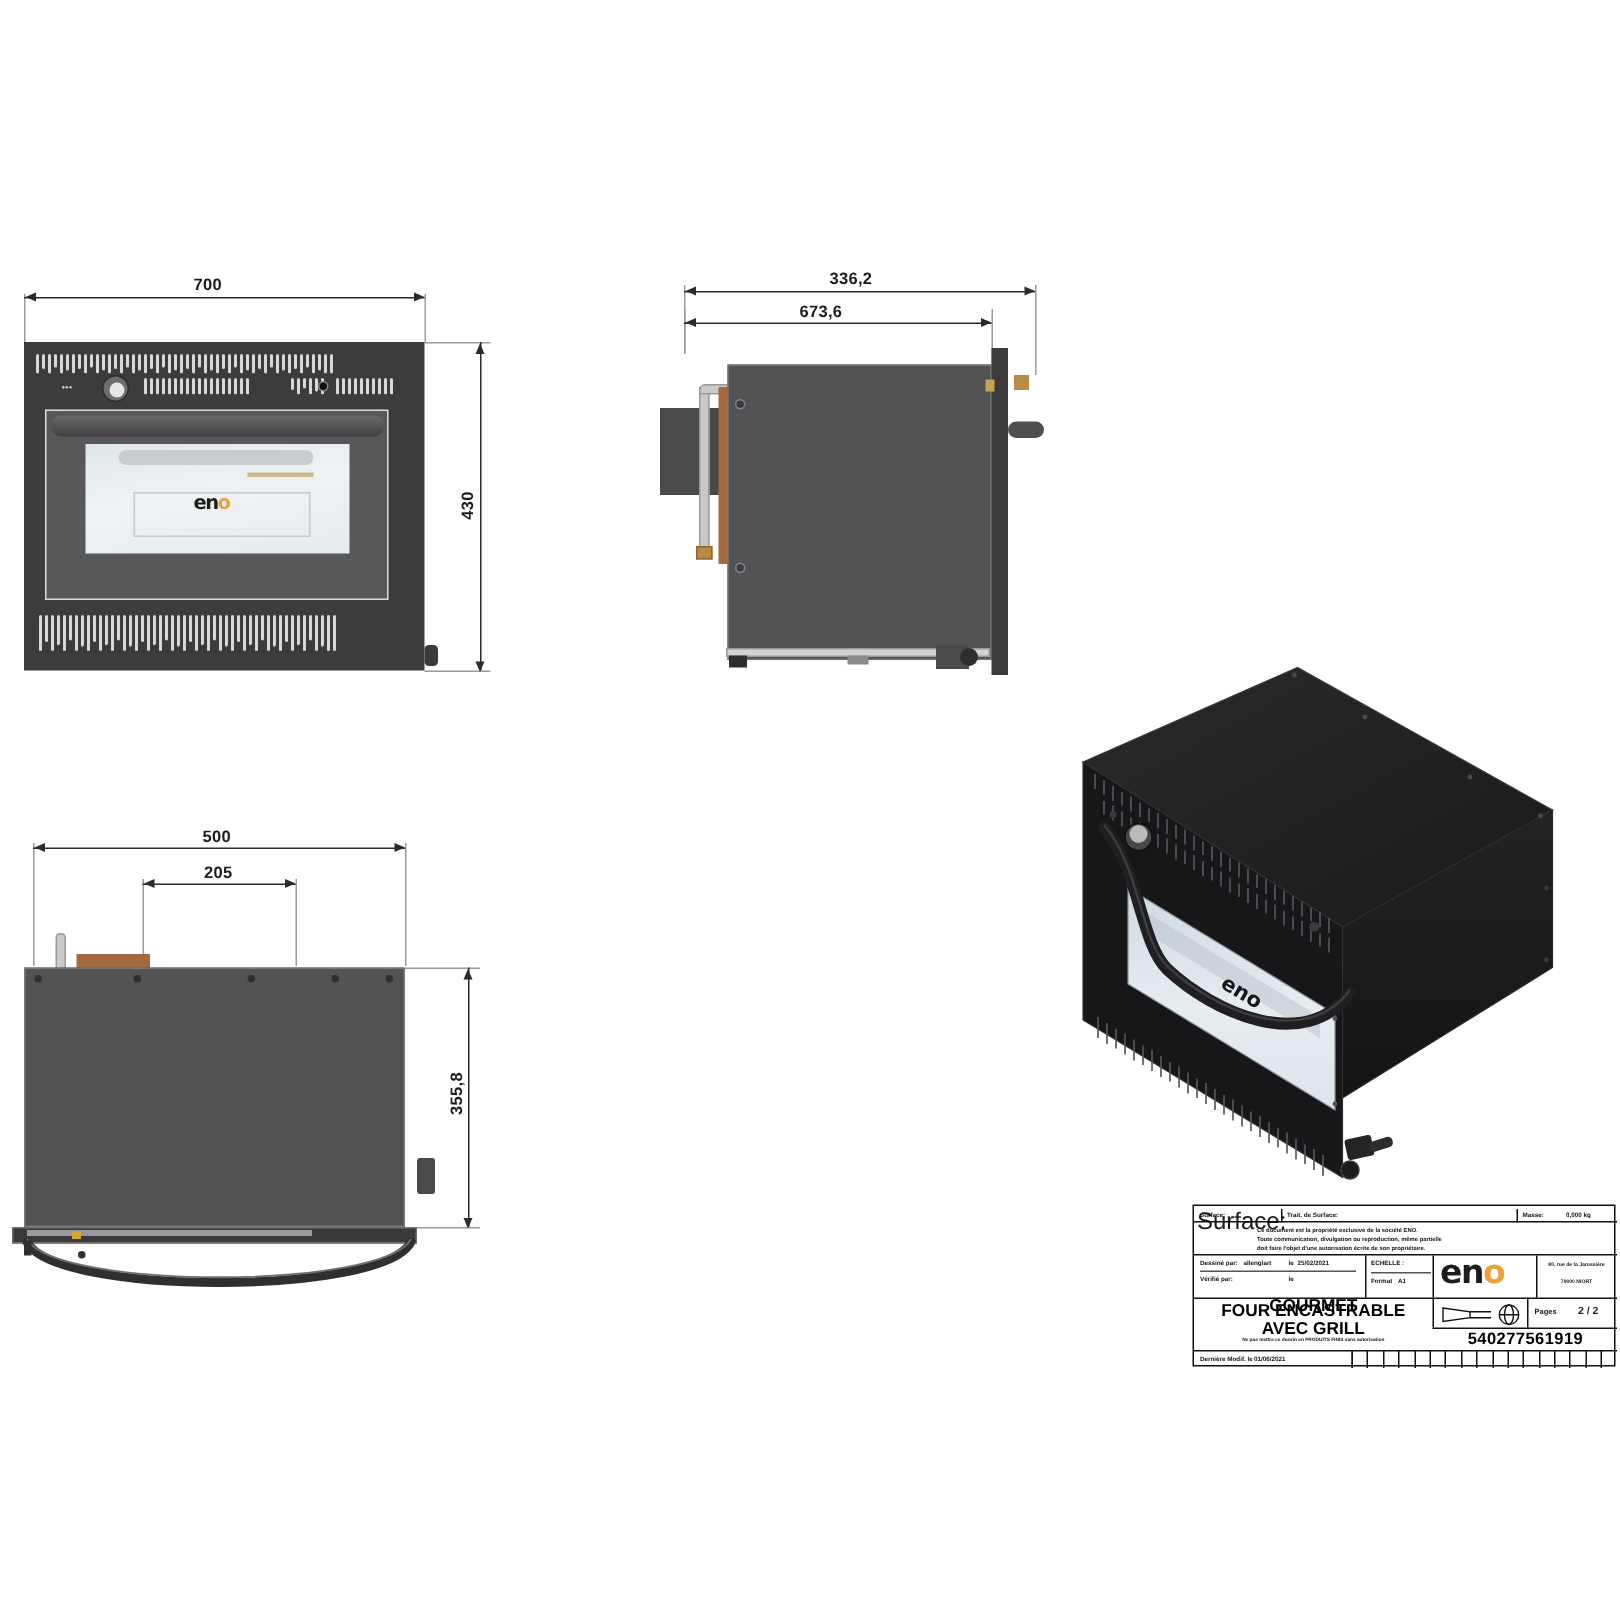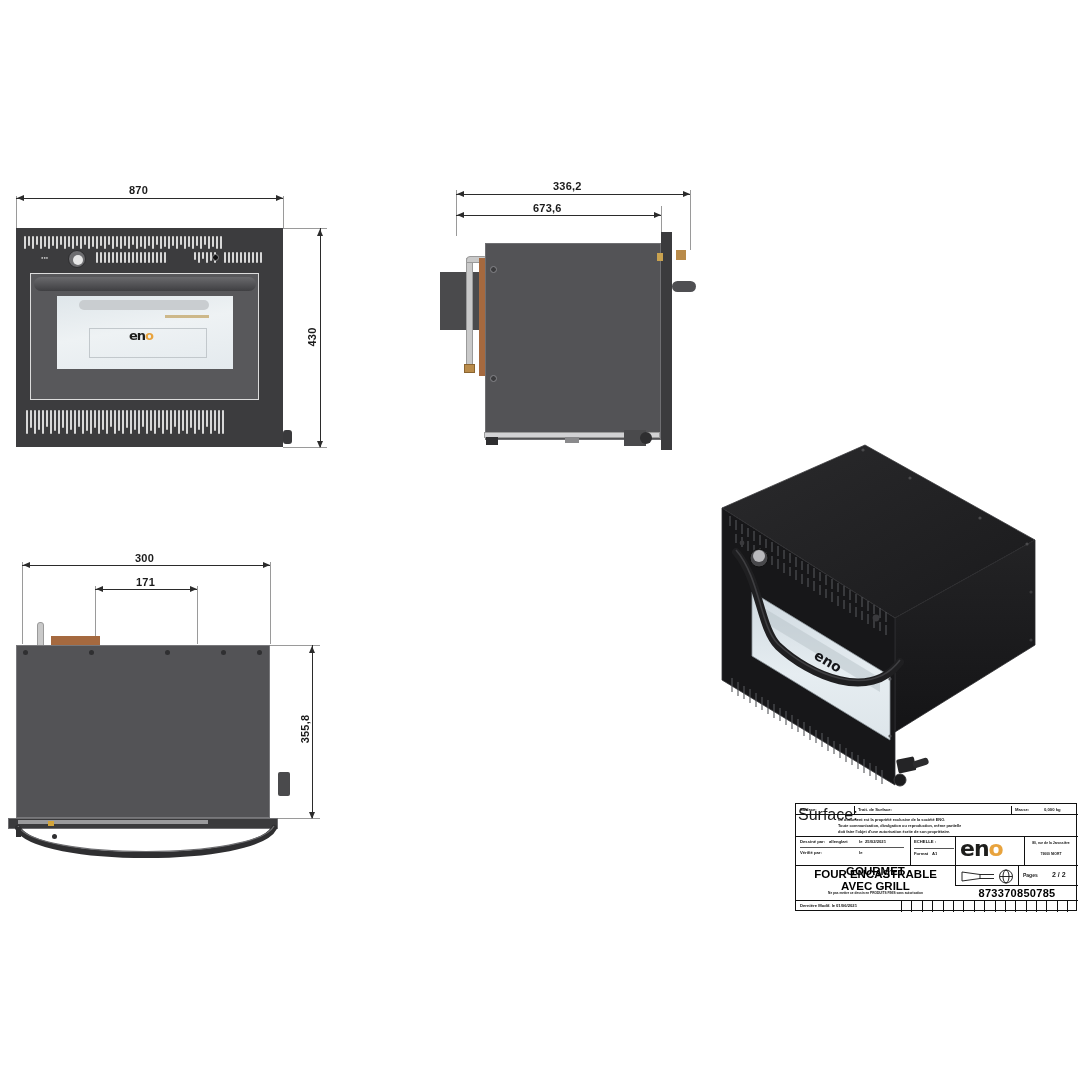--- a/index.html
+++ b/index.html
@@ -64,21 +64,21 @@
 
 <div class="stage">
 
   <div>
 
     <div class="ext" style="left:16px; top:196px; height:32px;"></div>
     <div class="ext" style="left:283px; top:196px; height:32px;"></div>
     <div class="dim-line dim-h" style="left:16px; top:198px; width:267px;"></div>
     <div class="arrow arrow-l" style="left:17px; top:195px;"></div>
     <div class="arrow arrow-r" style="left:276px; top:195px;"></div>
-    <div class="dim-txt" style="left:129px; top:184px;">870</div>
+    <div class="dim-txt" style="left:129px; top:184px;">700</div>
 
     <div class="ext ext-h" style="left:283px; top:228px; width:44px; height:1px;"></div>
     <div class="ext ext-h" style="left:283px; top:447px; width:44px; height:1px;"></div>
     <div class="dim-line dim-v" style="left:320px; top:228px; height:219px;"></div>
     <div class="arrow arrow-u" style="left:317px; top:229px;"></div>
     <div class="arrow arrow-d" style="left:317px; top:441px;"></div>
     <div class="dim-txt vert" style="left:303px; top:331px;">430</div>
 
     <div class="view body-darker" style="left:16px; top:228px; width:267px; height:219px;">
 
@@ -294,28 +294,28 @@
     <div style="position:absolute; left:640px; top:432px; width:12px; height:12px; border-radius:50%; background:#2e2e30;"></div>
   </div>
 
   <div>
 
     <div class="ext" style="left:22px; top:562px; height:82px;"></div>
     <div class="ext" style="left:270px; top:562px; height:82px;"></div>
     <div class="dim-line dim-h" style="left:22px; top:565px; width:248px;"></div>
     <div class="arrow arrow-l" style="left:23px; top:562px;"></div>
     <div class="arrow arrow-r" style="left:263px; top:562px;"></div>
-    <div class="dim-txt" style="left:135px; top:552px;">300</div>
+    <div class="dim-txt" style="left:135px; top:552px;">500</div>
 
     <div class="ext" style="left:95px; top:586px; height:58px;"></div>
     <div class="ext" style="left:197px; top:586px; height:58px;"></div>
     <div class="dim-line dim-h" style="left:95px; top:589px; width:102px;"></div>
     <div class="arrow arrow-l" style="left:96px; top:586px;"></div>
     <div class="arrow arrow-r" style="left:190px; top:586px;"></div>
-    <div class="dim-txt" style="left:136px; top:576px;">171</div>
+    <div class="dim-txt" style="left:136px; top:576px;">205</div>
 
     <div class="ext ext-h" style="left:270px; top:645px; width:50px; height:1px;"></div>
     <div class="ext ext-h" style="left:270px; top:818px; width:50px; height:1px;"></div>
     <div class="dim-line dim-v" style="left:312px; top:645px; height:173px;"></div>
     <div class="arrow arrow-u" style="left:309px; top:646px;"></div>
     <div class="arrow arrow-d" style="left:309px; top:812px;"></div>
     <div class="dim-txt vert" style="left:291px; top:723px;">355,8</div>
 
     <div style="position:absolute; left:37px; top:622px; width:7px; height:28px; background:#c9c9c9; border:1px solid #9a9a9a; border-radius:3px;"></div>
     <div style="position:absolute; left:51px; top:636px; width:49px; height:11px; background:#a5693f;"></div>
@@ -536,21 +536,21 @@
     <svg style="position:absolute; left:202px; top:65px; width:16px; height:15px;" viewBox="0 0 16 15">
       <ellipse cx="8" cy="7.5" rx="6.5" ry="6.5" fill="none" stroke="#111" stroke-width="0.9"></ellipse>
       <ellipse cx="8" cy="7.5" rx="3" ry="6.5" fill="none" stroke="#111" stroke-width="0.9"></ellipse>
       <line x1="1.5" y1="7.5" x2="14.5" y2="7.5" stroke="#111" stroke-width="0.9"></line>
     </svg>
     <div class="bl" style="left:222px; top:61px; width:0.9px; height:20px;"></div>
     <div class="cell pagelbl" style="left:227px; top:68px;">Pages</div>
     <div class="cell pageval" style="left:256px; top:67px;">2 / 2</div>
     <div class="bl" style="left:159px; top:81px; width:123px; height:0.9px;"></div>
 
-    <div class="cell partno" style="left:160px; top:83px; width:122px;">873370850785</div>
+    <div class="cell partno" style="left:160px; top:83px; width:122px;">540277561919</div>
     <div class="bl" style="left:0; top:96px; width:282px; height:0.9px;"></div>
 
     <div class="cell lbl" style="left:4px; top:99px;">Dernière Modif. le</div>
     <div class="cell val" style="left:40px; top:99px;">01/06/2021</div>
     <div class="bl" style="left:105px; top:96px; width:0.9px; height:12px;"></div>
     <div class="revticks" style="left:105px; top:96px; width:177px; height:12px;">
       <span style="width:10.4px"></span>
         <span style="width:10.4px"></span>
         <span style="width:10.4px"></span>
         <span style="width:10.4px"></span>

